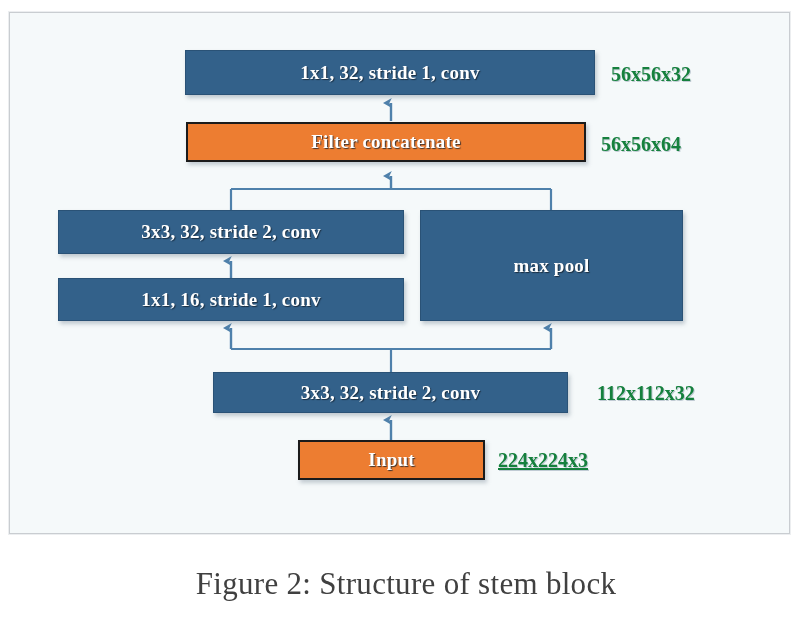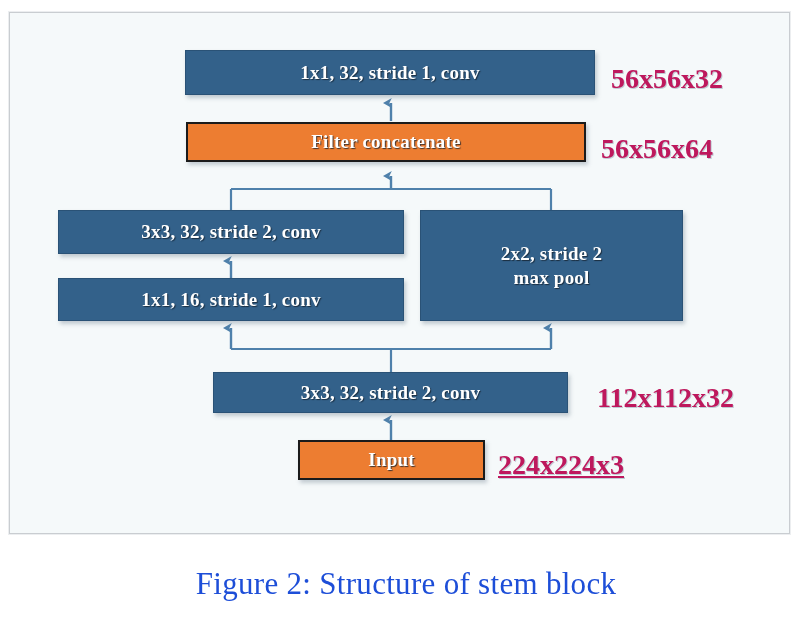--- a/index.html
+++ b/index.html
@@ -55,34 +55,34 @@
     border: 1px solid #2a5276;
     box-shadow: 2px 3px 4px rgba(120,135,150,.42);
   }
   .node.orange {
     background: #ed7d31;
     border: 2px solid #1b1b1b;
     box-shadow: 2px 3px 4px rgba(120,135,150,.40);
   }
   .dim-label {
     position: absolute;
-    color: #be185d;
+    color: #15803d;
     font-weight: bold;
-    font-size: 28px;
+    font-size: 20px;
     white-space: nowrap;
     text-shadow: 1px 1px 0 rgba(150,165,180,.55);
     z-index: 3;
   }
   #caption {
     position: absolute;
     left: 0;
     top: 566px;
     width: 812px;
     text-align: center;
-    color: #1d4ed8;
+    color: #404040;
     font-size: 31px;
     font-weight: normal;
     letter-spacing: .3px;
   }
 </style>
 </head>
 <body>
 
 <div id="root">
 
@@ -124,21 +124,20 @@
 
   <div class="node blue" style="left:58px; top:210px; width:346px; height:44px;">
     <span>3x3, 32, stride 2, conv</span>
   </div>
 
   <div class="node blue" style="left:58px; top:278px; width:346px; height:43px;">
     <span>1x1, 16, stride 1, conv</span>
   </div>
 
   <div class="node blue" style="left:420px; top:210px; width:263px; height:111px; flex-direction:column;">
-    <span>2x2, stride 2</span>
     <span>max pool</span>
   </div>
 
   <div class="node blue" style="left:213px; top:372px; width:355px; height:41px;">
     <span>3x3, 32, stride 2, conv</span>
   </div>
   <div class="dim-label" style="left:597px; top:382px;">112x112x32</div>
 
   <div class="node orange" style="left:298px; top:440px; width:187px; height:40px;">
     <span>Input</span>

